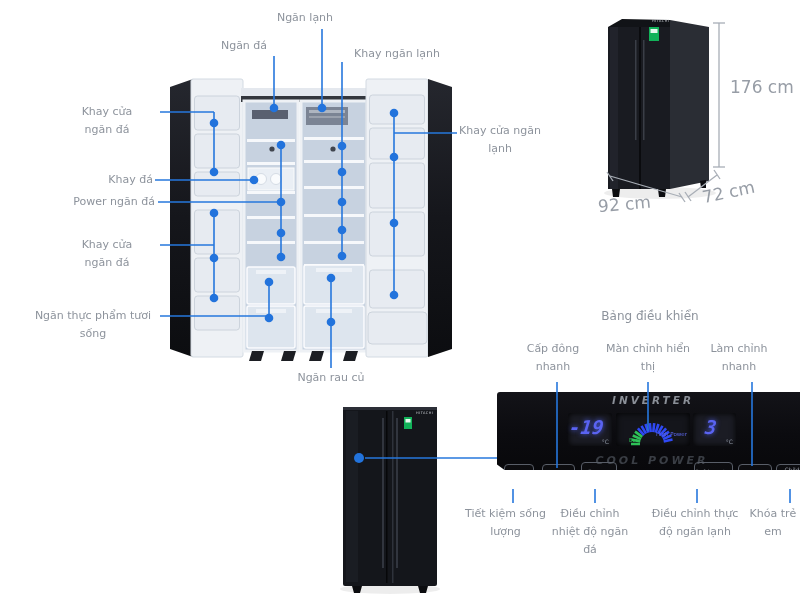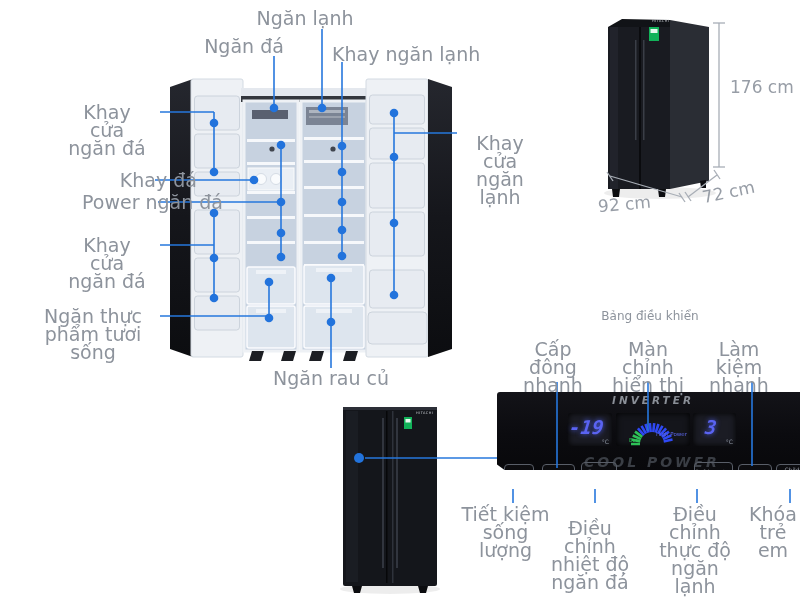--- a/index.html
+++ b/index.html
@@ -1,41 +1,41 @@
 <!DOCTYPE html>
 <html><head>
 <meta charset="utf-8">
 <style>
   html,body{margin:0;padding:0;}
   body{width:800px;height:600px;position:relative;background:#ffffff;overflow:hidden;
        font-family:"DejaVu Sans", sans-serif;}
   .layer{position:absolute;left:0;top:0;}
   
-  .lbl{position:absolute;color:#8d939c;font-size:19px;line-height:18px;z-index:6;}
-  .c{text-align:center;} .r{text-align:right;margin-left:44px;} .nw{white-space:nowrap;}
+  .lbl{position:absolute;color:#8d939c;font-size:11px;line-height:18px;z-index:6;}
+  .c{text-align:center;} .r{text-align:right;} .nw{white-space:nowrap;}
   .dim{position:absolute;color:#979da6;font-size:17px;z-index:6;white-space:nowrap;}
   
   #panel{position:absolute;left:497px;top:392px;width:303px;height:78px;z-index:2;
          background:linear-gradient(180deg,#131318 0%,#0b0b0f 55%,#08080b 100%);
          border-radius:3px 0 0 3px;overflow:hidden;
          clip-path:polygon(0 0,100% 0,100% 100%,2.5% 100%,0 93%);}
   .inv{position:absolute;left:96px;top:2px;width:120px;text-align:center;
        font-weight:bold;font-style:italic;font-size:10.5px;letter-spacing:3px;
        color:#8a8f97;z-index:3;}
   .disp{position:absolute;top:21px;height:33px;background:#1b1c24;border-radius:2px;
         box-shadow:inset 0 0 6px #000;z-index:3;}
   .digits{position:absolute;left:0;right:7px;top:3px;text-align:center;
           font-family:"DejaVu Sans Mono",monospace;font-weight:bold;font-style:italic;
           font-size:19px;color:#5a63f2;transform:skewX(-6deg);
           text-shadow:0 0 5px rgba(80,100,255,.85);}
   .unit{position:absolute;right:3px;bottom:1px;font-size:6px;color:#8d94a0;}
   .eco{position:absolute;left:13px;bottom:3px;font-size:5.5px;color:#2fc85a;}
   .hp{position:absolute;right:3px;bottom:9px;font-size:5.5px;color:#5a66e8;}
   .coolpower{position:absolute;left:85px;top:62px;width:140px;text-align:center;
-             font-weight:bold;font-style:italic;font-size:14px;letter-spacing:3px;
+             font-weight:bold;font-style:italic;font-size:11px;letter-spacing:3px;
              color:#3a3e45;z-index:3;}
   .pbtn{position:absolute;border:1px solid #595e68;border-radius:4px;color:#959aa3;
         font-size:6px;line-height:1.2;text-align:center;display:flex;
         flex-direction:column;justify-content:center;z-index:3;background:rgba(255,255,255,0.02);}
   .pbtn .sub{font-size:4.5px;color:#7d828b;}
   .brand{position:absolute;color:#c9cdd3;font-size:3.5px;letter-spacing:.5px;z-index:6;white-space:nowrap;}
 </style>
 </head>
 <body>
 
@@ -284,29 +284,29 @@
 
 <div class="lbl c nw" style="left:250px;top:9px;width:110px;">Ngăn lạnh</div>
 <div class="lbl c nw" style="left:196px;top:37px;width:96px;">Ngăn đá</div>
 <div class="lbl c nw" style="left:332px;top:45px;width:130px;">Khay ngăn lạnh</div>
 <div class="lbl c" style="left:67px;top:103px;width:80px;">Khay cửa ngăn đá</div>
 <div class="lbl r nw" style="left:58px;top:171px;width:95px;">Khay đá</div>
 <div class="lbl r nw" style="left:38px;top:193px;width:117px;">Power ngăn đá</div>
 <div class="lbl c" style="left:67px;top:236px;width:80px;">Khay cửa ngăn đá</div>
 <div class="lbl c" style="left:28px;top:307px;width:130px;">Ngăn thực phẩm tươi sống</div>
 <div class="lbl c nw" style="left:266px;top:369px;width:130px;">Ngăn rau củ</div>
-<div class="lbl c" style="left:458px;top:122px;width:84px;margin-top:12px;">Khay cửa ngăn lạnh</div>
+<div class="lbl c" style="left:458px;top:122px;width:84px;">Khay cửa ngăn lạnh</div>
 
 <div class="dim" style="left:730px;top:77px;">176 cm</div>
 <div class="dim" style="left:598px;top:194px;transform:rotate(-5deg);">92 cm</div>
 <div class="dim" style="left:702px;top:182px;transform:rotate(-12deg);">72 cm</div>
 
 <div class="brand" style="left:652px;top:19px;">HITACHI</div>
 <div class="brand" style="left:416px;top:411px;">HITACHI</div>
 
 <div class="lbl c nw" style="left:560px;top:307px;width:180px;font-size:12px;">Bảng điều khiển</div>
 <div class="lbl c" style="left:508px;top:340px;width:90px;">Cấp đông nhanh</div>
 <div class="lbl c" style="left:602px;top:340px;width:92px;">Màn chỉnh hiển thị</div>
-<div class="lbl c" style="left:694px;top:340px;width:90px;">Làm kiệm nhanh</div>
+<div class="lbl c" style="left:694px;top:340px;width:90px;">Làm chỉnh nhanh</div>
 <div class="lbl c" style="left:458px;top:505px;width:95px;">Tiết kiệm sống lượng</div>
-<div class="lbl c" style="left:546px;top:505px;width:88px;margin-top:14px;">Điều chỉnh nhiệt độ ngăn đá</div>
+<div class="lbl c" style="left:546px;top:505px;width:88px;">Điều chỉnh nhiệt độ ngăn đá</div>
 <div class="lbl c" style="left:650px;top:505px;width:90px;">Điều chỉnh thực độ ngăn lạnh</div>
 <div class="lbl c" style="left:744px;top:505px;width:58px;">Khóa trẻ em</div>
 
 </body></html>

